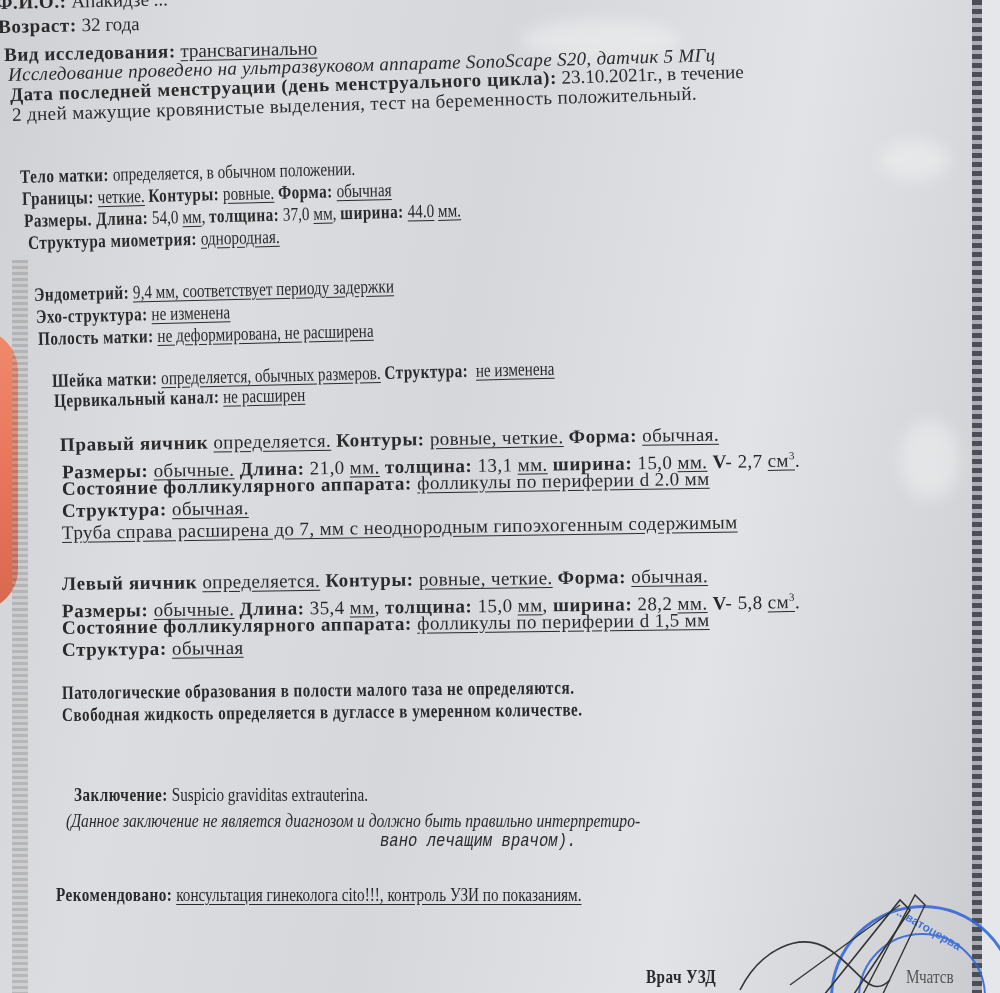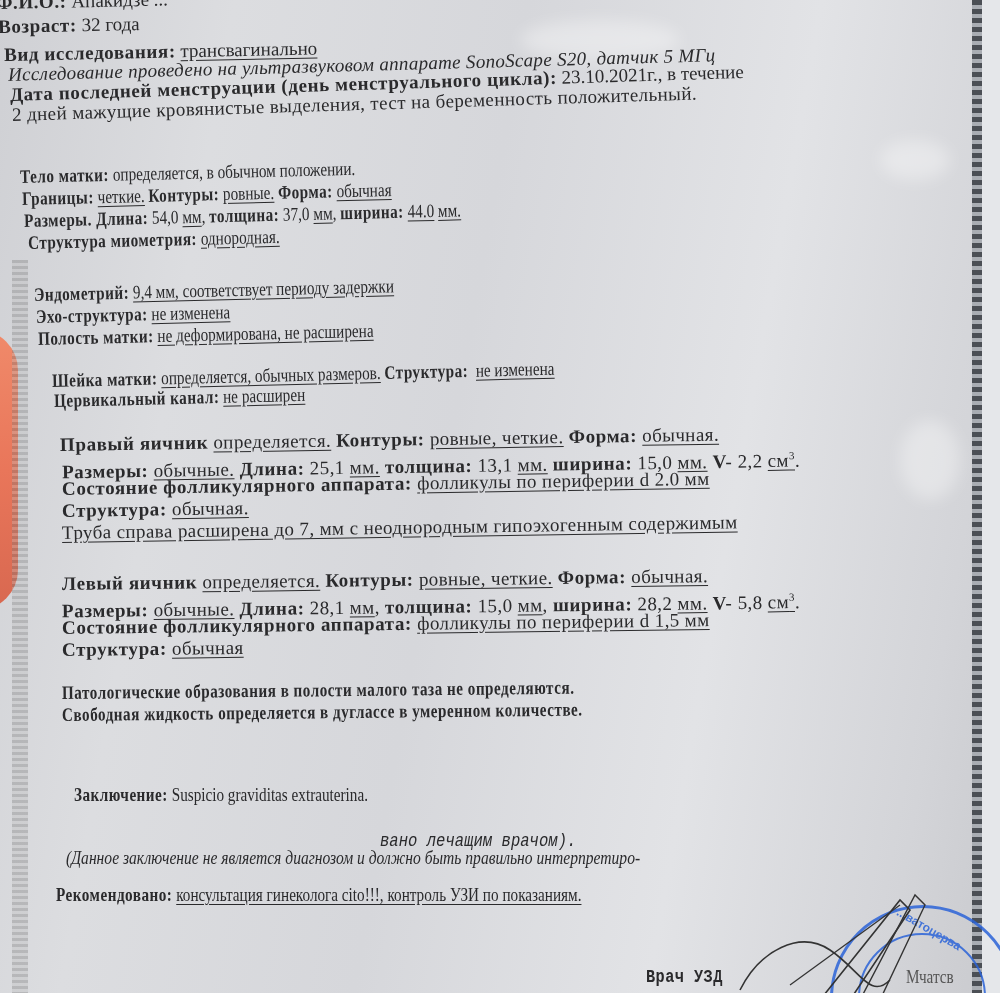--- a/index.html
+++ b/index.html
@@ -163,30 +163,30 @@
     <span class="u">определяется.</span>
     <span class="b">Контуры:</span>
     <span class="u">ровные, четкие.</span>
     <span class="b">Форма:</span>
     <span class="u">обычная.</span>
   </div>
   <div class="line" style="left:62px;top:456px;transform:rotate(-0.9deg);letter-spacing:0.4px;">
     <span class="b">Размеры:</span>
     <span class="u">обычные.</span>
     <span class="b">Длина:</span>
-    <span>25,1</span>
+    <span>21,0</span>
     <span class="u">мм.</span>
     <span class="b">толщина:</span>
     <span>13,1</span>
     <span class="u">мм.</span>
     <span class="b">ширина:</span>
     <span>15,0</span>
     <span class="u">мм.</span>
     <span class="b">V-</span>
-    <span>2,2</span>
+    <span>2,7</span>
     <span class="u"><span>см</span><sup>3</sup></span>.
   </div>
   <div class="line" style="left:62px;top:478px;transform:rotate(-0.9deg);letter-spacing:0.4px;">
     <span class="b">Состояние фолликулярного аппарата:</span>
     <span class="u">фолликулы по периферии d 2.0 мм</span>
   </div>
   <div class="line" style="left:62px;top:500px;transform:rotate(-0.9deg);letter-spacing:0.4px;">
     <span class="b">Структура:</span>
     <span class="u">обычная.</span>
   </div>
@@ -197,21 +197,21 @@
     <span class="u">определяется.</span>
     <span class="b">Контуры:</span>
     <span class="u">ровные, четкие.</span>
     <span class="b">Форма:</span>
     <span class="u">обычная.</span>
   </div>
   <div class="line" style="left:62px;top:595px;transform:rotate(-0.7deg);letter-spacing:0.4px;">
     <span class="b">Размеры:</span>
     <span class="u">обычные.</span>
     <span class="b">Длина:</span>
-    <span>28,1</span>
+    <span>35,4</span>
     <span class="u">мм</span>,
     <span class="b">толщина:</span>
     <span>15,0</span>
     <span class="u">мм</span>,
     <span class="b">ширина:</span>
     <span>28,2</span>
     <span class="u">мм.</span>
     <span class="b">V-</span>
     <span>5,8</span>
     <span class="u"><span>см</span><sup>3</sup></span>.
@@ -231,35 +231,35 @@
   <div class="line b" style="left:62px;top:704px;transform:rotate(-0.6deg);">
     <span class="cond">Свободная жидкость определяется в дуглассе в умеренном количестве.</span>
   </div>
 
   <div class="line" style="left:74px;top:784px;">
     <span class="cond">
       <span class="b">Заключение:</span>
       <span>Suspicio graviditas extrauterina.</span>
     </span>
   </div>
-  <div class="line i" style="left:66px;top:847px;">
+  <div class="line i" style="left:66px;top:810px;">
     <span class="cond" style="transform:scaleX(0.82);">(Данное заключение не является диагнозом и должно быть правильно интерпретиро-</span>
   </div>
   <div class="line i" style="left:380px;top:830px;font-family:Liberation Mono, monospace;">
     <span class="cond" style="transform:scaleX(0.82);">вано лечащим врачом).</span>
   </div>
 
   <div class="line" style="left:56px;top:884px;">
     <span class="cond">
       <span class="b">Рекомендовано:</span>
       <span class="u">консультация гинеколога cito!!!, контроль УЗИ по показаниям.</span>
     </span>
   </div>
 
-  <div class="line b" style="left:646px;top:966px;font-family:Liberation Mono, monospace;">
+  <div class="line b" style="left:646px;top:966px;">
     <span class="cond">Врач УЗД</span>
   </div>
   <div class="line" style="left:906px;top:966px;color:#555;">
     <span class="cond">Мчатсв</span>
   </div>
 
   <div class="stamp">
     <div class="stamp-inner"></div>
     <div class="stamp-text">...ватоцерва</div>
   </div>

